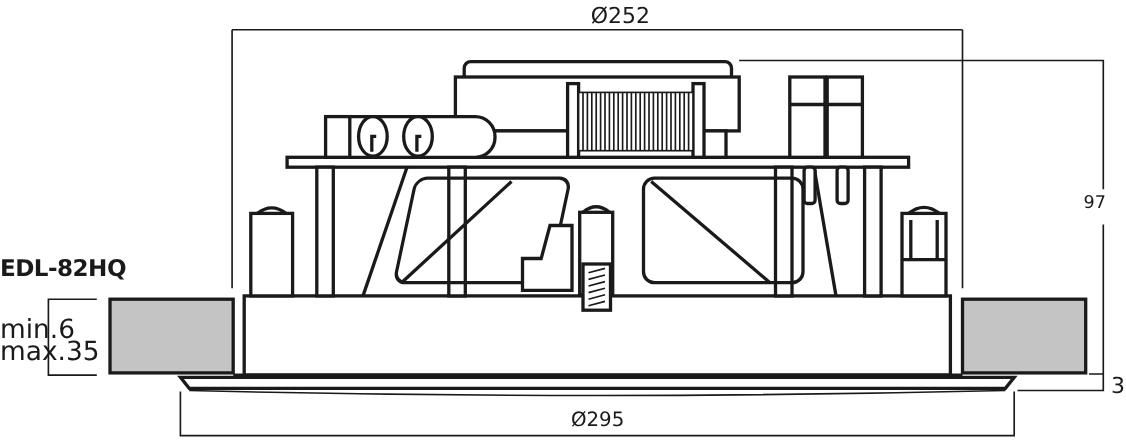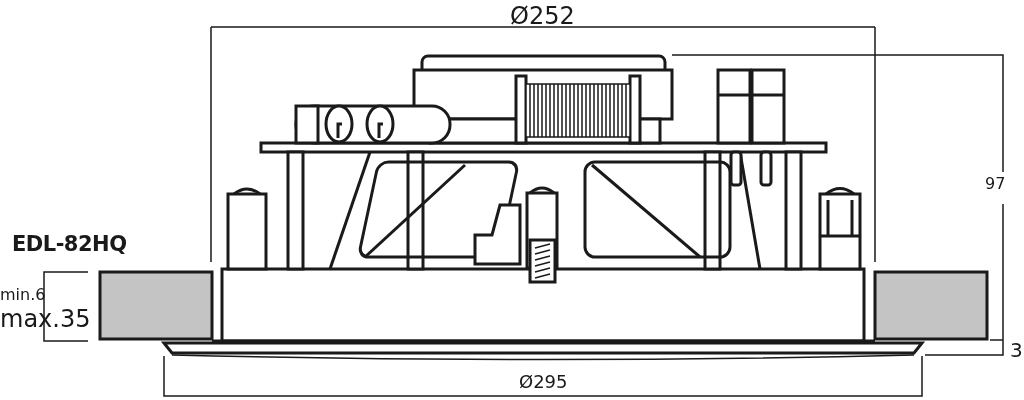--- a/index.html
+++ b/index.html
@@ -1,22 +1,22 @@
 <!DOCTYPE html>
 <html><head>
   <meta charset="utf-8">
   <style>
     html, body { margin: 0; padding: 0; background: #ffffff; }
     body { width: 1024px; height: 400px; overflow: hidden; position: relative; font-family: "DejaVu Sans", sans-serif; }
     #drawing { position: absolute; left: 0; top: 0; width: 1024px; height: 400px; }
     .lbl { position: absolute; color: #1a1a1a; white-space: nowrap; line-height: 1; }
-    .model { left: 0; top: 234px; font-size: 21px; font-weight: bold; letter-spacing: -0.5px; padding-left: 12px; }
-    .cut1 { left: 0; top: 287px; font-size: 16px; }
+    .model { left: 0; top: 234px; font-size: 21px; font-weight: bold; letter-spacing: -0.5px; }
+    .cut1 { left: 0; top: 287px; font-size: 24px; }
     .cut2 { left: 0; top: 307px; font-size: 24px; }
-    .d-top { left: 510px; top: 4px; font-size: 24px; }
+    .d-top { left: 537px; top: 4px; font-size: 20px; }
     .d-bot { left: 519px; top: 373px; font-size: 18px; }
     .h-main { left: 985px; top: 176px; font-size: 16px; }
     .h-bezel { left: 1010px; top: 340px; font-size: 20px; }
     svg .k { stroke: #1a1a1a; fill: none; stroke-width: 3; }
     svg .kt { stroke: #1a1a1a; fill: none; stroke-width: 1.5; }
     svg .kw { stroke: #1a1a1a; fill: #ffffff; stroke-width: 3; }
     svg .ceil { fill: #c4c4c4; stroke: #1a1a1a; stroke-width: 3; }
     svg .dim { stroke: #1a1a1a; stroke-width: 1.5; fill: none; }
   </style>
 </head>

